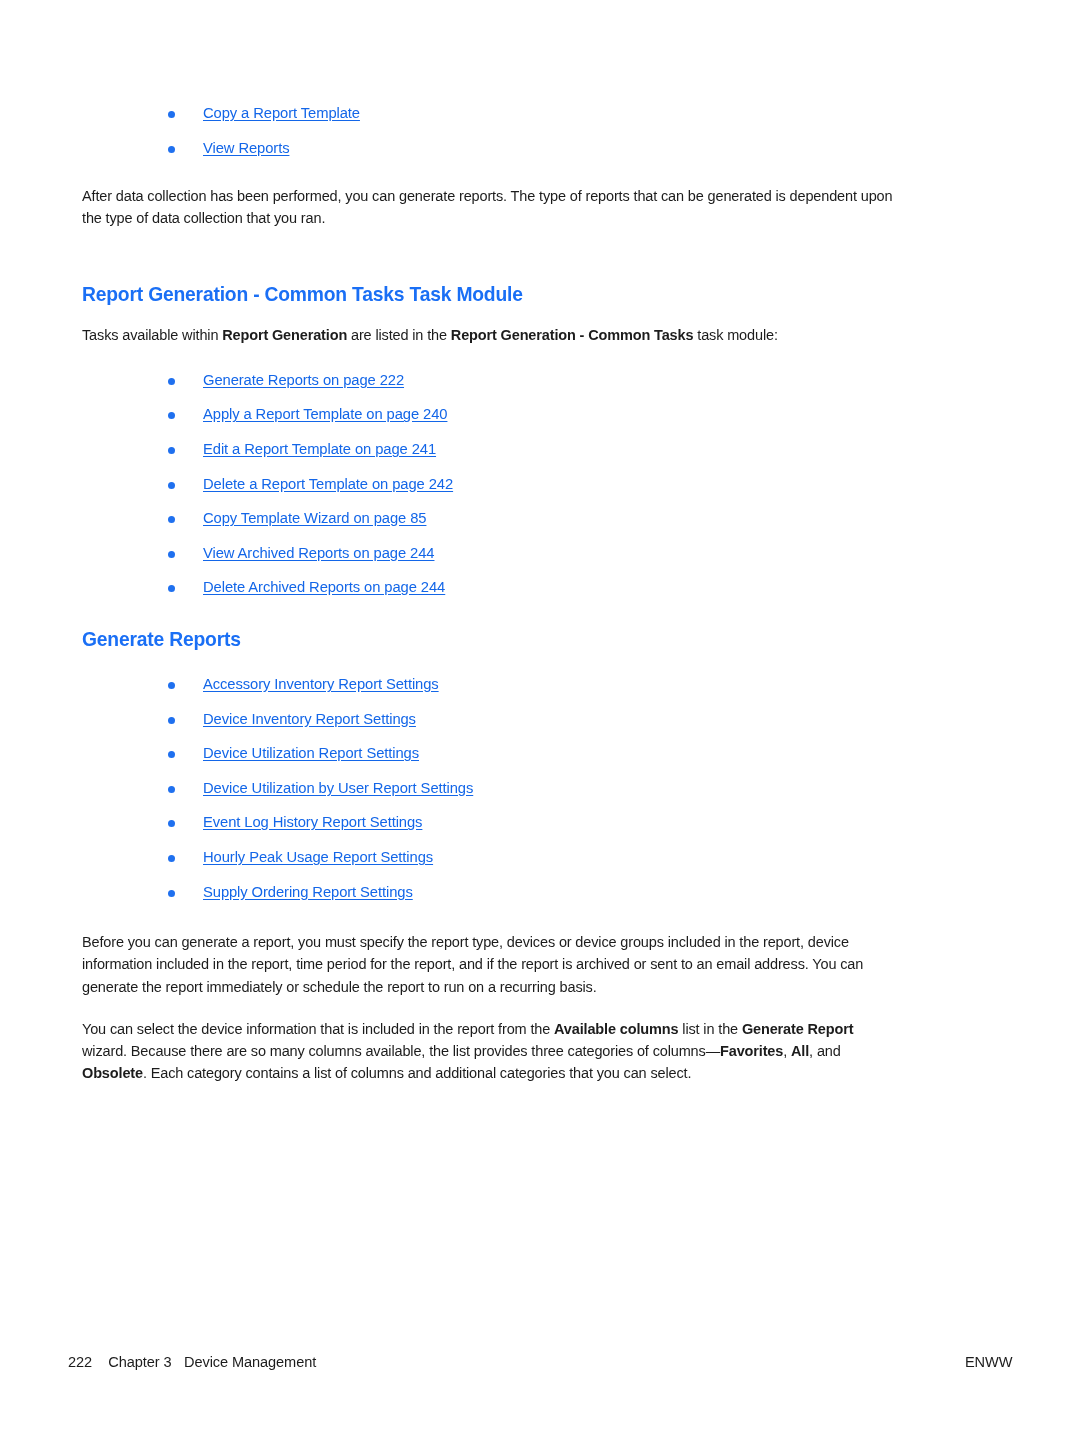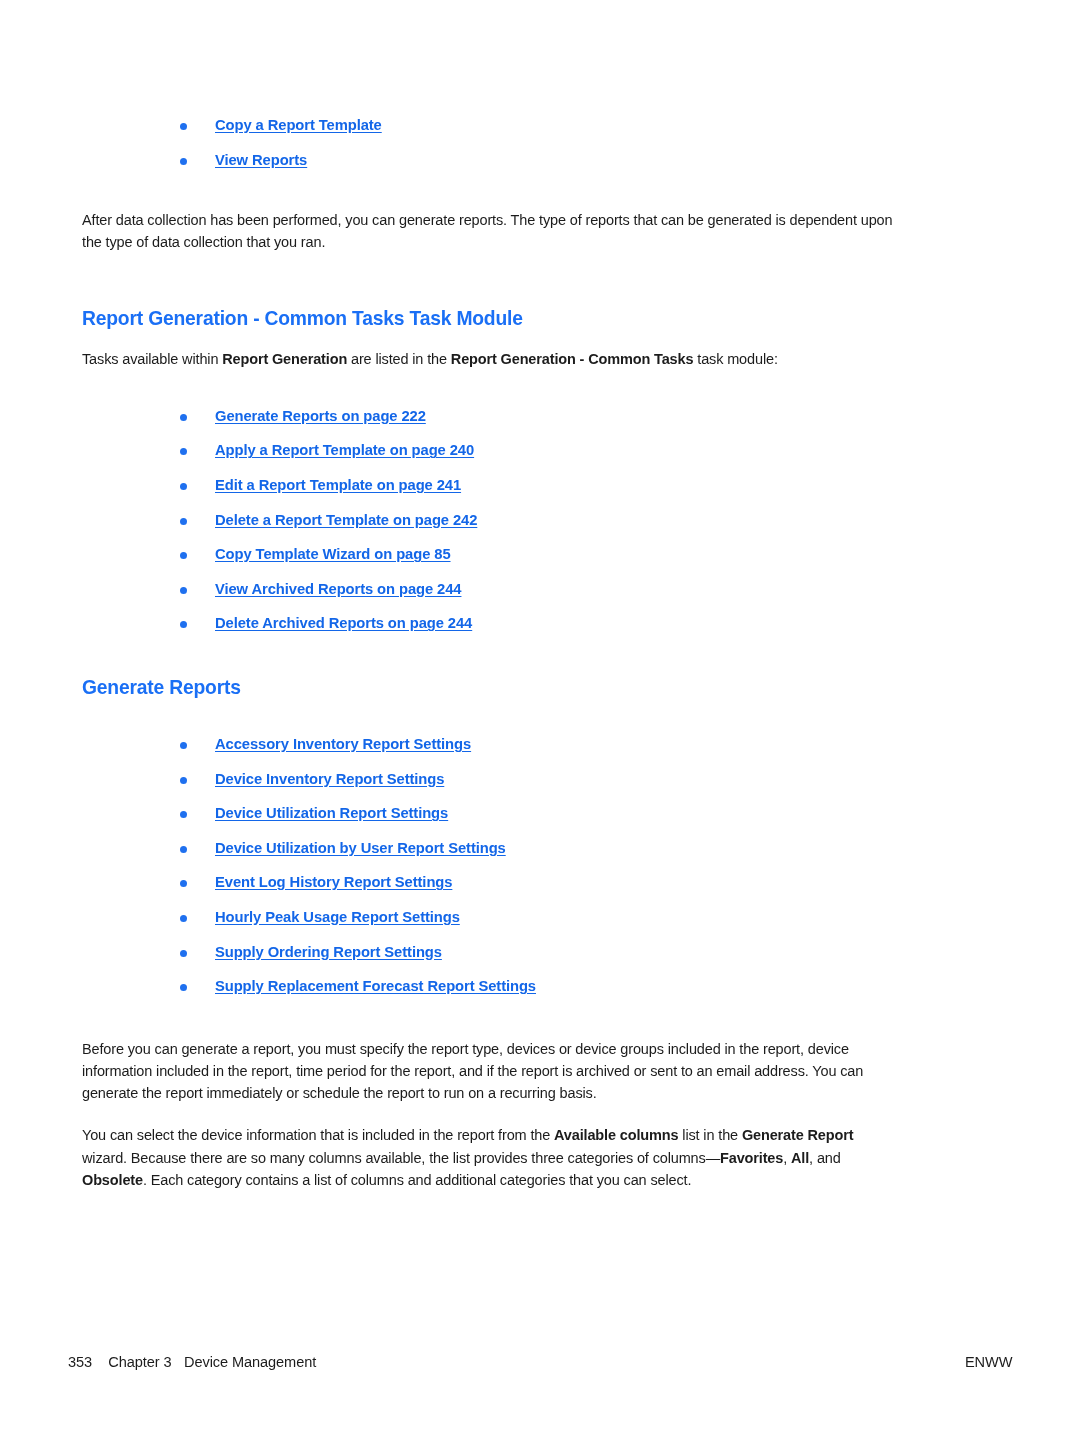--- a/index.html
+++ b/index.html
@@ -53,23 +53,22 @@
     letter-spacing: -0.15px;
     transform: scaleX(0.955);
     transform-origin: left center;
     width: 858px;
   }
   .para b { font-weight: bold; }
 
   
   ul.links {
     list-style: none;
-    margin: 12px;
+    margin: 0;
     padding: 0;
-    font-weight: bold;
   }
   ul.links li {
     position: relative;
     height: 34.6px;
     line-height: 34.6px;
     padding-left: 121px;
   }
   ul.links li .dot {
     position: absolute;
     left: 86px;
@@ -181,37 +180,36 @@
     <div class="gap-after-h1-2"></div>
 
     <ul class="links">
       <li><span class="dot"></span><a href="#">Accessory Inventory Report Settings</a></li>
       <li><span class="dot"></span><a href="#">Device Inventory Report Settings</a></li>
       <li><span class="dot"></span><a href="#">Device Utilization Report Settings</a></li>
       <li><span class="dot"></span><a href="#">Device Utilization by User Report Settings</a></li>
       <li><span class="dot"></span><a href="#">Event Log History Report Settings</a></li>
       <li><span class="dot"></span><a href="#">Hourly Peak Usage Report Settings</a></li>
       <li><span class="dot"></span><a href="#">Supply Ordering Report Settings</a></li>
-      <li><span class="dot"></span><a href="#">Supply Replacement Forecast Report Settings</a></li>
     </ul>
 
     <div class="gap-after-list-2"></div>
 
     <p class="para">Before you can generate a report, you must specify the report type, devices or device groups included in the report, device information included in the report, time period for the report, and if the report is archived or sent to an email address. You can generate the report immediately or schedule the report to run on a recurring basis.</p>
 
     <div class="gap-between-paras"></div>
 
     <p class="para">
       <span>You can select the device information that is included in the report from the </span><b>Available columns</b><span> list in the </span><b>Generate Report</b><span> wizard. Because there are so many columns available, the list provides three categories of columns—</span><b>Favorites</b><span>, </span><b>All</b><span>, and </span><b>Obsolete</b><span>. Each category contains a list of columns and additional categories that you can select.</span>
     </p>
 
   </div>
 
   <div class="footer">
     <div class="left">
-      <span class="pg">353</span>
+      <span class="pg">222</span>
       <span class="ch">Chapter 3</span>
       <span>Device Management</span>
     </div>
     <div class="right">ENWW</div>
   </div>
 
 </div>
 
 </body></html>

